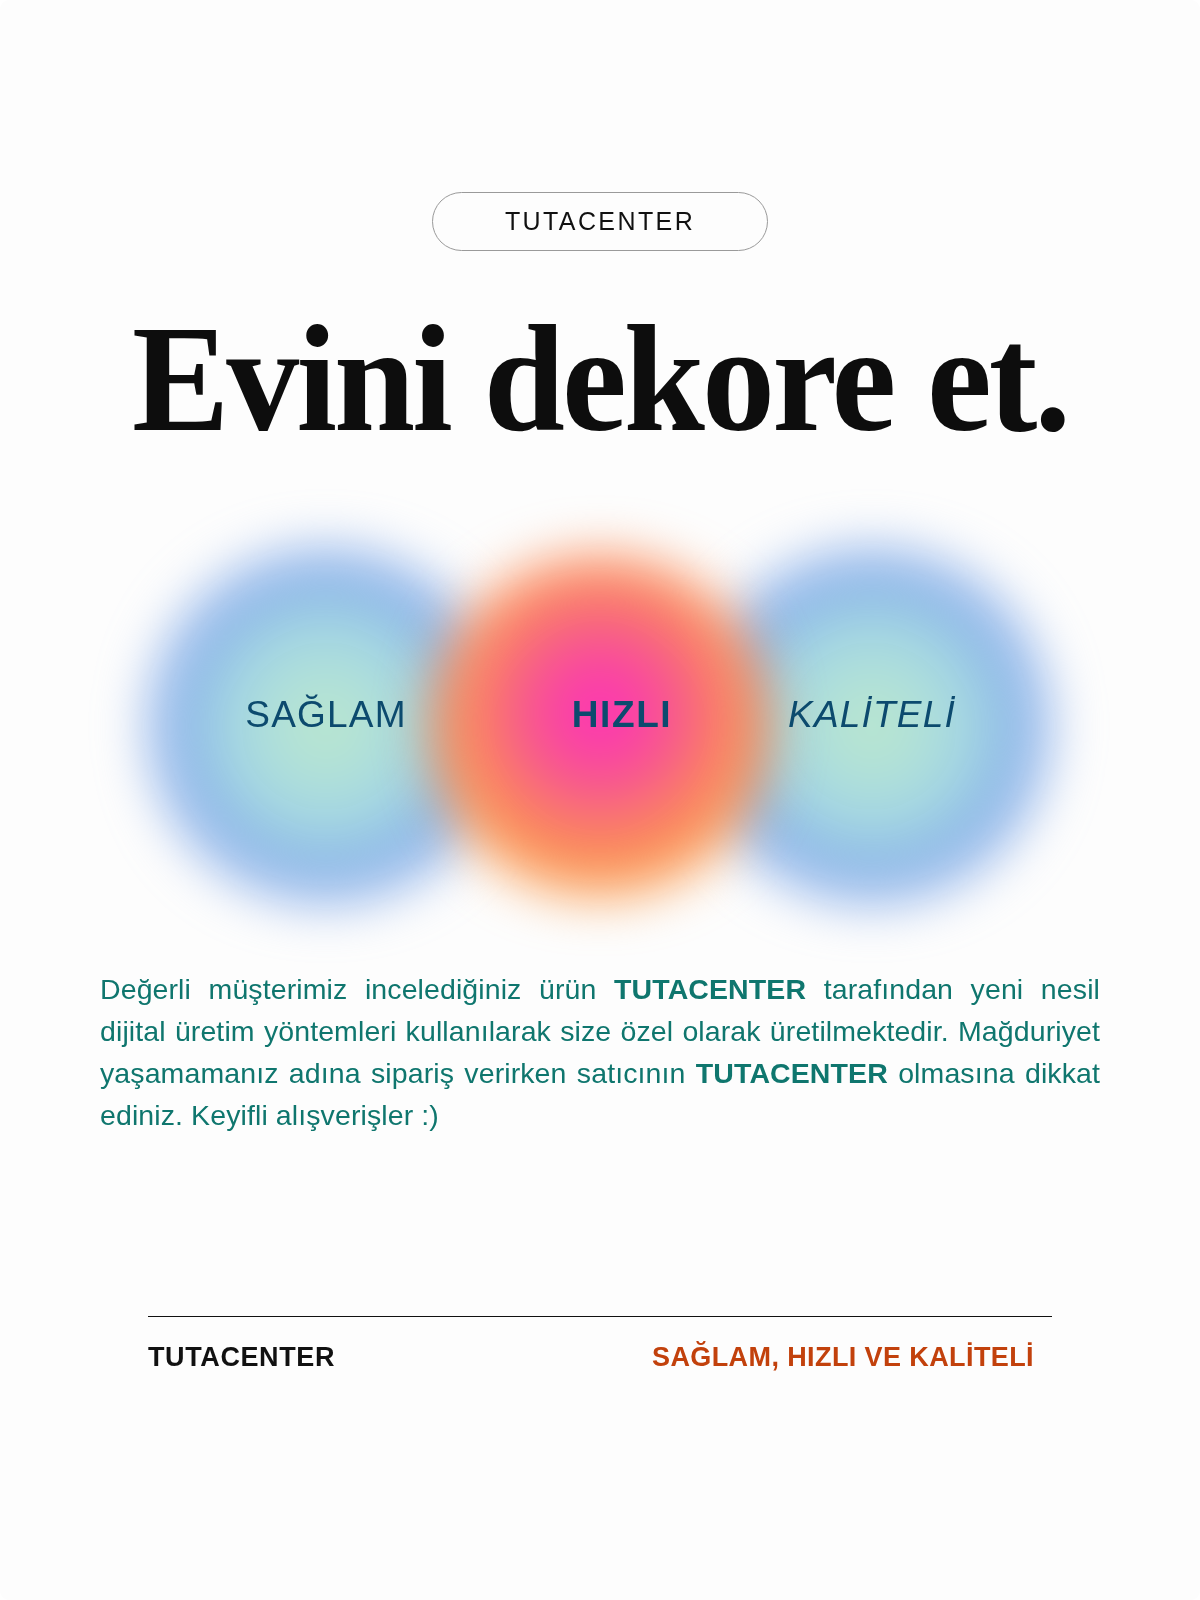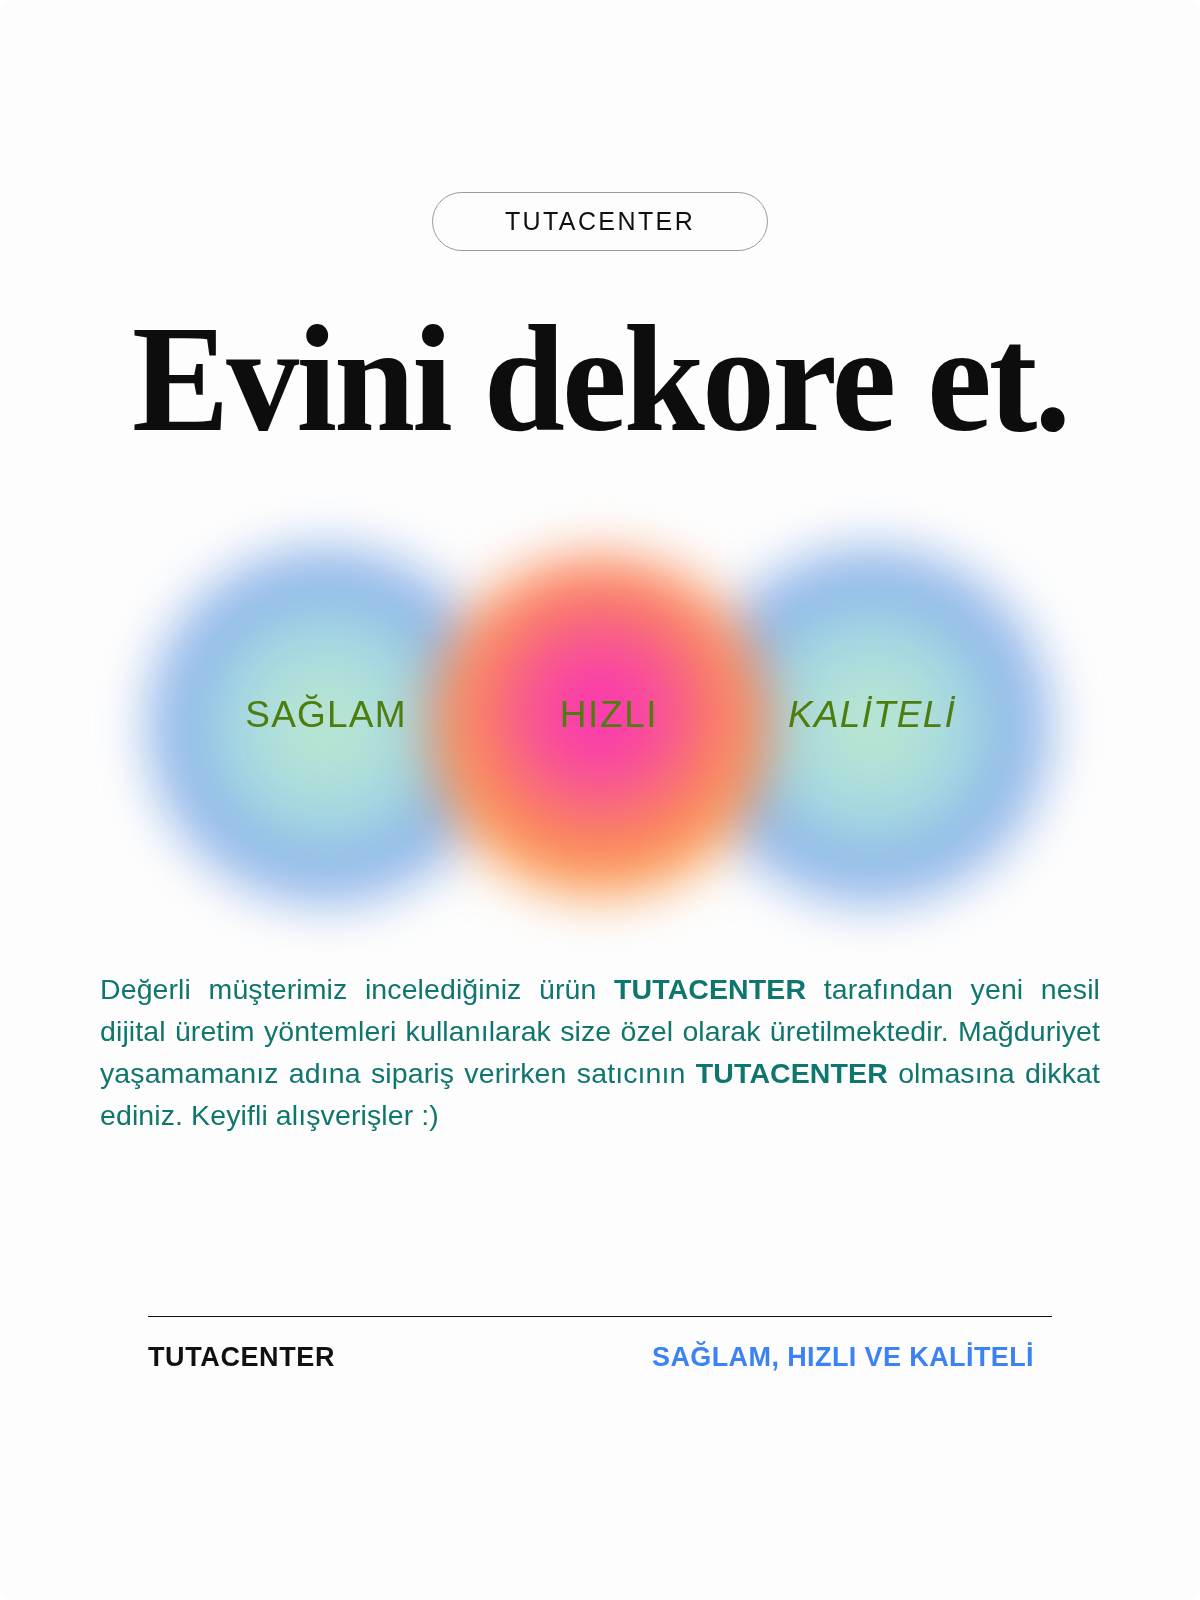--- a/index.html
+++ b/index.html
@@ -108,26 +108,26 @@
         rgba(250, 160, 70, 1) 72%,
         rgba(250, 170, 70, 0) 78%);
   }
 
   .blob-label {
     position: absolute;
     top: 178px;
     font-size: 37px;
     font-weight: 500;
     letter-spacing: 1.2px;
-    color: #4d7c0f;
+    color: #0c4a6e;
     text-align: center;
     white-space: nowrap;
   }
   .label-saglam { left: 146px; width: 360px; }
-  .label-hizli  { left: 439px; width: 340px; font-weight: 400; letter-spacing: 1.6px; }
+  .label-hizli  { left: 452px; width: 340px; font-weight: 700; letter-spacing: 1.6px; }
   .label-kaliteli { left: 692px; width: 360px; font-style: italic; }
 
   
   .body-text {
     position: absolute;
     top: 968px;
     left: 100px;
     width: 1000px;
     font-size: 28.5px;
     line-height: 42px;
@@ -158,21 +158,21 @@
   .footer-left {
     font-size: 27px;
     font-weight: 700;
     letter-spacing: 0.6px;
     color: #111;
   }
   .footer-right {
     font-size: 27px;
     font-weight: 700;
     letter-spacing: 0.4px;
-    color: #3b82f6;
+    color: #c2410c;
     margin-right: 18px;
   }
 </style>
 </head>
 <body>
 
 <div class="page">
 
   <div class="pill-wrap">
     <div class="pill">TUTACENTER</div>

